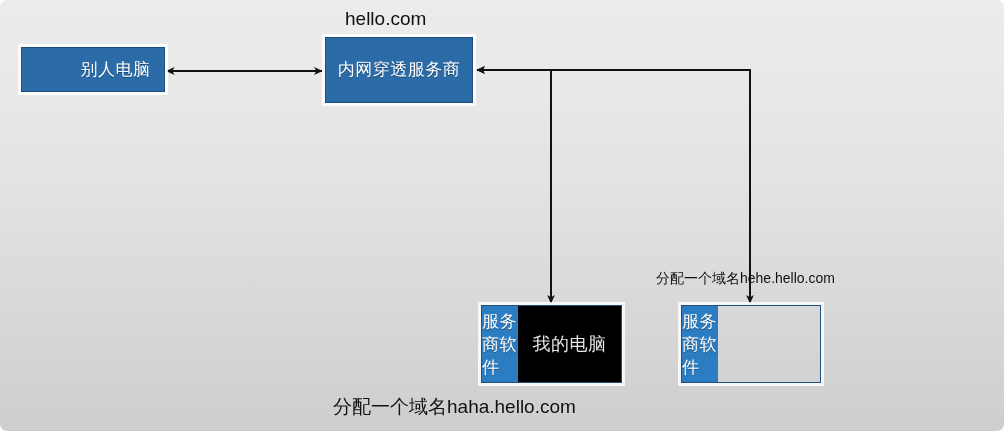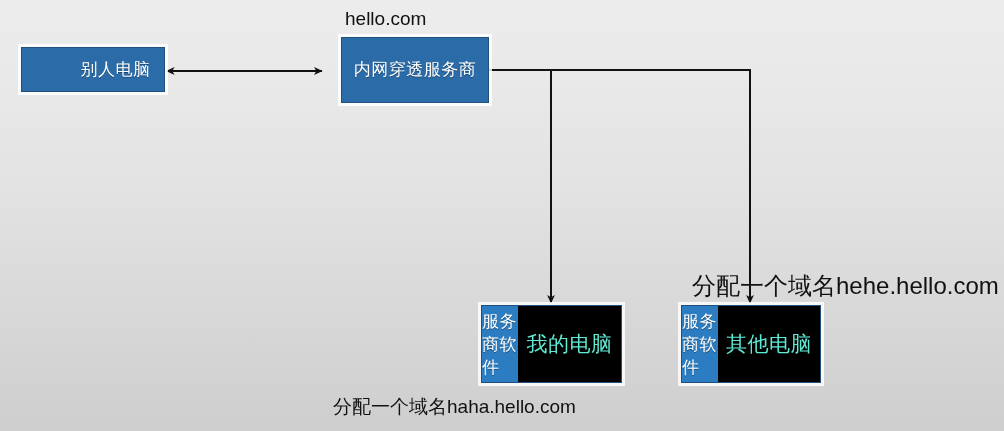--- a/index.html
+++ b/index.html
@@ -7,20 +7,21 @@
     padding: 0;
     background: #ffffff;
   }
   #canvas {
     position: relative;
     width: 1004px;
     height: 431px;
     overflow: hidden;
     background: linear-gradient(to bottom, #ececec 0%, #e9e9e9 18%, #e2e2e2 45%, #d8d8d8 72%, #cecece 100%);
     font-family: "Liberation Sans", "DejaVu Sans", sans-serif;
+    border-radius: 7px;
   }
 
   
   .node {
     position: absolute;
     box-sizing: border-box;
     background: #2b6ca8;
     border: 1px solid #1f4f7a;
     box-shadow: 0 0 0 3px rgba(255,255,255,0.82);
     color: #ffffff;
@@ -39,21 +40,20 @@
   #node-other-pc {
     left: 21px; top: 47px;
     width: 144px; height: 45px;
     font-size: 17px;
   }
   #node-provider {
     left: 325px; top: 37px;
     width: 148px; height: 66px;
     font-size: 17px;
     padding: 0 6px;
-    margin-left: 16px;
   }
 
   
   .stack {
     position: absolute;
     box-sizing: border-box;
     border: 1px solid #1f4f7a;
     box-shadow: 0 0 0 3px rgba(255,255,255,0.82);
     display: flex;
     flex-direction: row;
@@ -66,25 +66,25 @@
     display: flex;
     align-items: center;
     justify-content: center;
     font-size: 17px;
     letter-spacing: 0.5px;
     text-shadow: 0 1px 0 rgba(0,0,0,0.35);
   }
   .stack .bottom-part {
     flex: 1 1 auto;
     background: #000000;
-    color: #5eead4;
+    color: #e5e5e5;
     display: flex;
     align-items: center;
     justify-content: center;
-    font-size: 21px;
+    font-size: 18px;
     letter-spacing: 0.5px;
     text-shadow: 0 1px 0 rgba(0,0,0,0.5);
   }
 
   #node-my-pc    { left: 481px; top: 305px; width: 141px; height: 78px; }
   #node-other-pc2{ left: 681px; top: 305px; width: 140px; height: 78px; }
 
   
   .caption {
     position: absolute;
@@ -95,22 +95,22 @@
   #label-hello-domain {
     left: 345px; top: 8px;
     font-size: 19px;
   }
   #label-haha {
     left: 313px; top: 394px;
     font-size: 19px;
     margin-left: 20px;
   }
   #label-hehe {
-    left: 692px; top: 270px;
-    font-size: 24px;
+    left: 656px; top: 270px;
+    font-size: 14px;
   }
 
   
   #connectors {
     position: absolute;
     left: 0; top: 0;
     width: 1004px; height: 431px;
     pointer-events: none;
   }
 </style>
@@ -159,20 +159,19 @@
     <span class="node-label">内网穿透服务商</span>
   </div>
 
   <div class="stack" id="node-my-pc">
     <div class="top-part">服务商软件</div>
     <div class="bottom-part">我的电脑</div>
   </div>
 
   <div class="stack" id="node-other-pc2">
     <div class="top-part">服务商软件</div>
-    <div class="bottom-part">其他电脑</div>
   </div>
 
   <div class="caption" id="label-haha">分配一个域名haha.hello.com</div>
 
   <div class="caption" id="label-hehe">分配一个域名hehe.hello.com</div>
 
 </div>
 
 </body></html>

